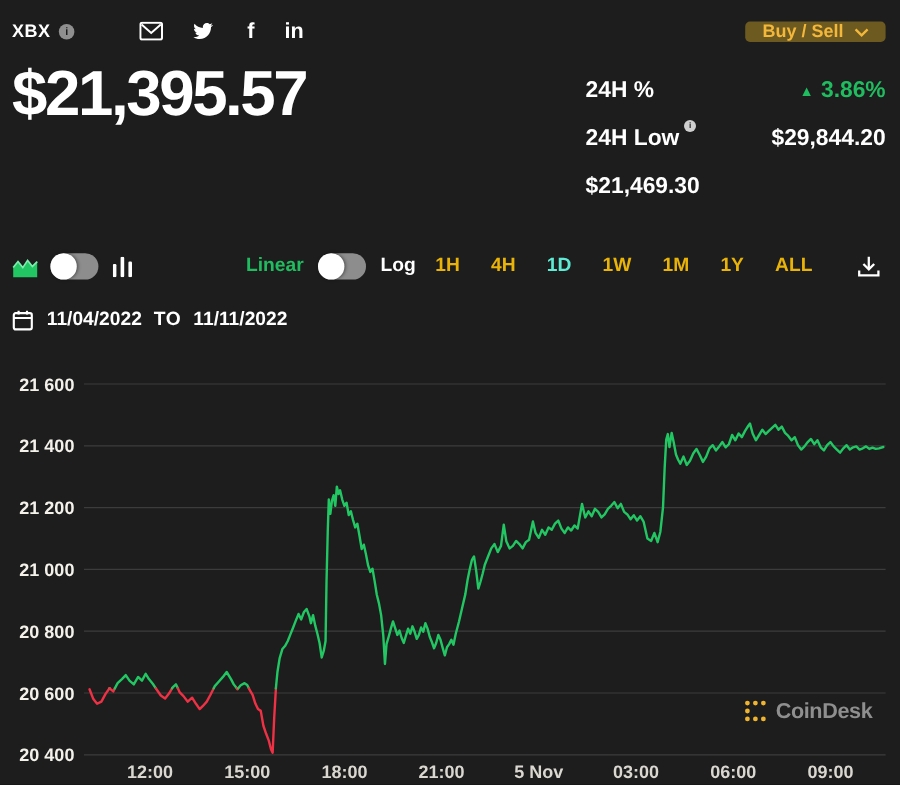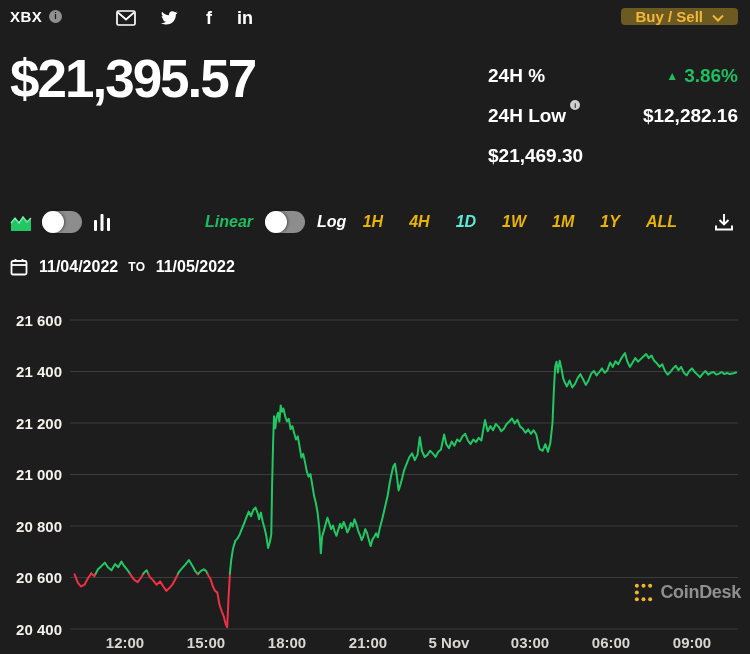--- a/index.html
+++ b/index.html
@@ -1,20 +1,20 @@
 <!DOCTYPE html>
 <html><head>
 <meta charset="utf-8">
 <style>
   html,body{margin:0;padding:0;background:#111;}
   .page{width:750px;height:654px;background:#1d1d1d;position:relative;overflow:hidden;
         font-family:"Liberation Sans",sans-serif;color:#fff;-webkit-font-smoothing:antialiased;}
   
   .top{padding:8px 12px 0 10px;}
-  .row1{display:flex;align-items:flex-start;height:36px;}
+  .row1{display:flex;align-items:center;height:36px;}
   .xbx-wrap{display:flex;align-items:center;}
   .xbx{font-size:15px;font-weight:bold;letter-spacing:.4px;}
   .info-dot{width:13px;height:13px;border-radius:50%;background:#8f8f8f;color:#1d1d1d;
             font-size:9px;font-weight:bold;display:inline-flex;align-items:center;justify-content:center;
             margin-left:7px;line-height:1;}
   .info-dot.small{width:10px;height:10px;font-size:7px;background:#cfcfcf;margin-left:4px;position:relative;top:-5px;}
   .socials{display:flex;align-items:center;gap:25px;margin-left:54px;}
   .socials .sicon{display:inline-flex;align-items:center;justify-content:center;height:20px;cursor:pointer;}
   .glyph{font-weight:bold;font-size:18px;line-height:1;}
   .buysell{margin-left:auto;display:flex;align-items:center;gap:9px;background:#6d5a21;color:#f3b73a;
@@ -22,45 +22,45 @@
   .row2{display:flex;height:152px;}
   .price{font-size:53px;font-weight:bold;letter-spacing:-2px;line-height:1;margin-top:8px;white-space:nowrap;}
   .stats{margin-left:auto;width:250px;margin-top:12px;}
   .stat-row{display:flex;justify-content:space-between;align-items:center;height:40px;
             font-size:19px;font-weight:bold;}
   .stat-label{display:flex;align-items:flex-start;}
   .stat-value{white-space:nowrap;}
   .stat-value.green{color:#1fbd5f;display:flex;align-items:center;gap:6px;}
   .up-arrow{font-size:12px;line-height:1;}
   
-  .toolbar{display:flex;align-items:center;height:44px;padding:0 16px 0 10px;margin-top:4px;font-style:italic;}
+  .toolbar{display:flex;align-items:center;height:44px;padding:0 16px 0 10px;margin-top:4px;}
   .tgroup{display:flex;align-items:center;}
   .toggle{width:40px;height:22px;border-radius:11px;background:#8d8d8d;position:relative;cursor:pointer;flex:none;}
   .knob{width:22px;height:22px;border-radius:50%;background:#fff;position:absolute;left:0;top:0;
         box-shadow:1px 0 3px rgba(0,0,0,.45);}
   .style-group .toggle{margin:0 12px 0 10px;}
   .scale-group{margin-left:94px;font-size:16px;font-weight:bold;}
   .scale-group .toggle{margin:0 12px;}
   .scale-label{cursor:pointer;}
   .scale-label.green{color:#1fbd5f;}
   .ranges{display:flex;align-items:center;margin-left:auto;}
   .range-btn{font-size:16px;font-weight:bold;padding:4px 13px;cursor:pointer;color:#eab308;}
   .range-btn.selected{color:#5eead4;}
   .download{margin-left:24px;cursor:pointer;display:flex;align-items:center;}
   
   .daterow{display:flex;align-items:center;height:34px;padding:0 10px;margin-top:6px;
            font-size:16px;font-weight:bold;}
   .daterow .cal{display:flex;align-items:center;margin-right:11px;cursor:pointer;}
-  .date-sep{font-size:12px;margin:0 10px;letter-spacing:.5px;}
+  .date-sep{font-size:16px;margin:0 10px;letter-spacing:.5px;}
   .date-text{cursor:pointer;}
   
   .chart{position:absolute;left:0;top:300px;width:750px;height:354px;}
   .ytick{fill:#f3f1ea;font-size:15px;font-weight:bold;font-family:"Liberation Sans",sans-serif;}
   .xtick{fill:#d9d7d0;font-size:15px;font-weight:bold;font-family:"Liberation Sans",sans-serif;}
-  .watermark{position:absolute;right:9px;bottom:51px;display:flex;align-items:center;gap:7px;text-align:right;}
+  .watermark{position:absolute;right:23px;bottom:51px;display:flex;align-items:center;gap:7px;text-align:right;}
   .watermark-text{font-size:18px;font-weight:bold;color:#8f8f8f;letter-spacing:-.3px;}
 </style>
 </head>
 <body>
 
 <div class="page">
 
   <div class="top">
     <div class="row1">
       <div class="xbx-wrap">
@@ -100,21 +100,21 @@
           <span class="stat-value green">
             <span class="up-arrow">▲</span>
             <span>3.86%</span>
           </span>
         </div>
         <div class="stat-row">
           <span class="stat-label">
             <span>24H Low</span>
             <span class="info-dot small">i</span>
           </span>
-          <span class="stat-value">$12,282.16</span>
+          <span class="stat-value">$29,844.20</span>
         </div>
         <div class="stat-row">
           <span class="stat-value">$21,469.30</span>
         </div>
       </div>
     </div>
   </div>
 
   <div class="toolbar">
     <div class="tgroup style-group">
@@ -164,21 +164,21 @@
     <span class="cal">
       <svg width="18" height="18" viewBox="0 0 18 18">
           <rect x="1.5" y="3" width="15" height="13.5" rx="1.5" fill="none" stroke="#fff" stroke-width="1.8"></rect>
           <line x1="1.5" y1="7" x2="16.5" y2="7" stroke="#fff" stroke-width="1.8"></line>
           <line x1="5.5" y1="1" x2="5.5" y2="4" stroke="#fff" stroke-width="1.8"></line>
           <line x1="12.5" y1="1" x2="12.5" y2="4" stroke="#fff" stroke-width="1.8"></line>
         </svg>
     </span>
     <span class="date-text">11/04/2022</span>
     <span class="date-sep">TO</span>
-    <span class="date-text">11/05/2022</span>
+    <span class="date-text">11/11/2022</span>
   </div>
 
   <div class="chart">
     <svg id="chart-svg" width="750" height="354">
         <line x1="70" x2="738" y1="329.0" y2="329.0" stroke="#3c3c3c" stroke-width="1"></line>
         <text x="62" y="334.5" text-anchor="end" class="ytick">20 400</text>
         <line x1="70" x2="738" y1="277.5" y2="277.5" stroke="#3c3c3c" stroke-width="1"></line>
         <text x="62" y="283.0" text-anchor="end" class="ytick">20 600</text>
         <line x1="70" x2="738" y1="226.0" y2="226.0" stroke="#3c3c3c" stroke-width="1"></line>
         <text x="62" y="231.5" text-anchor="end" class="ytick">20 800</text>

